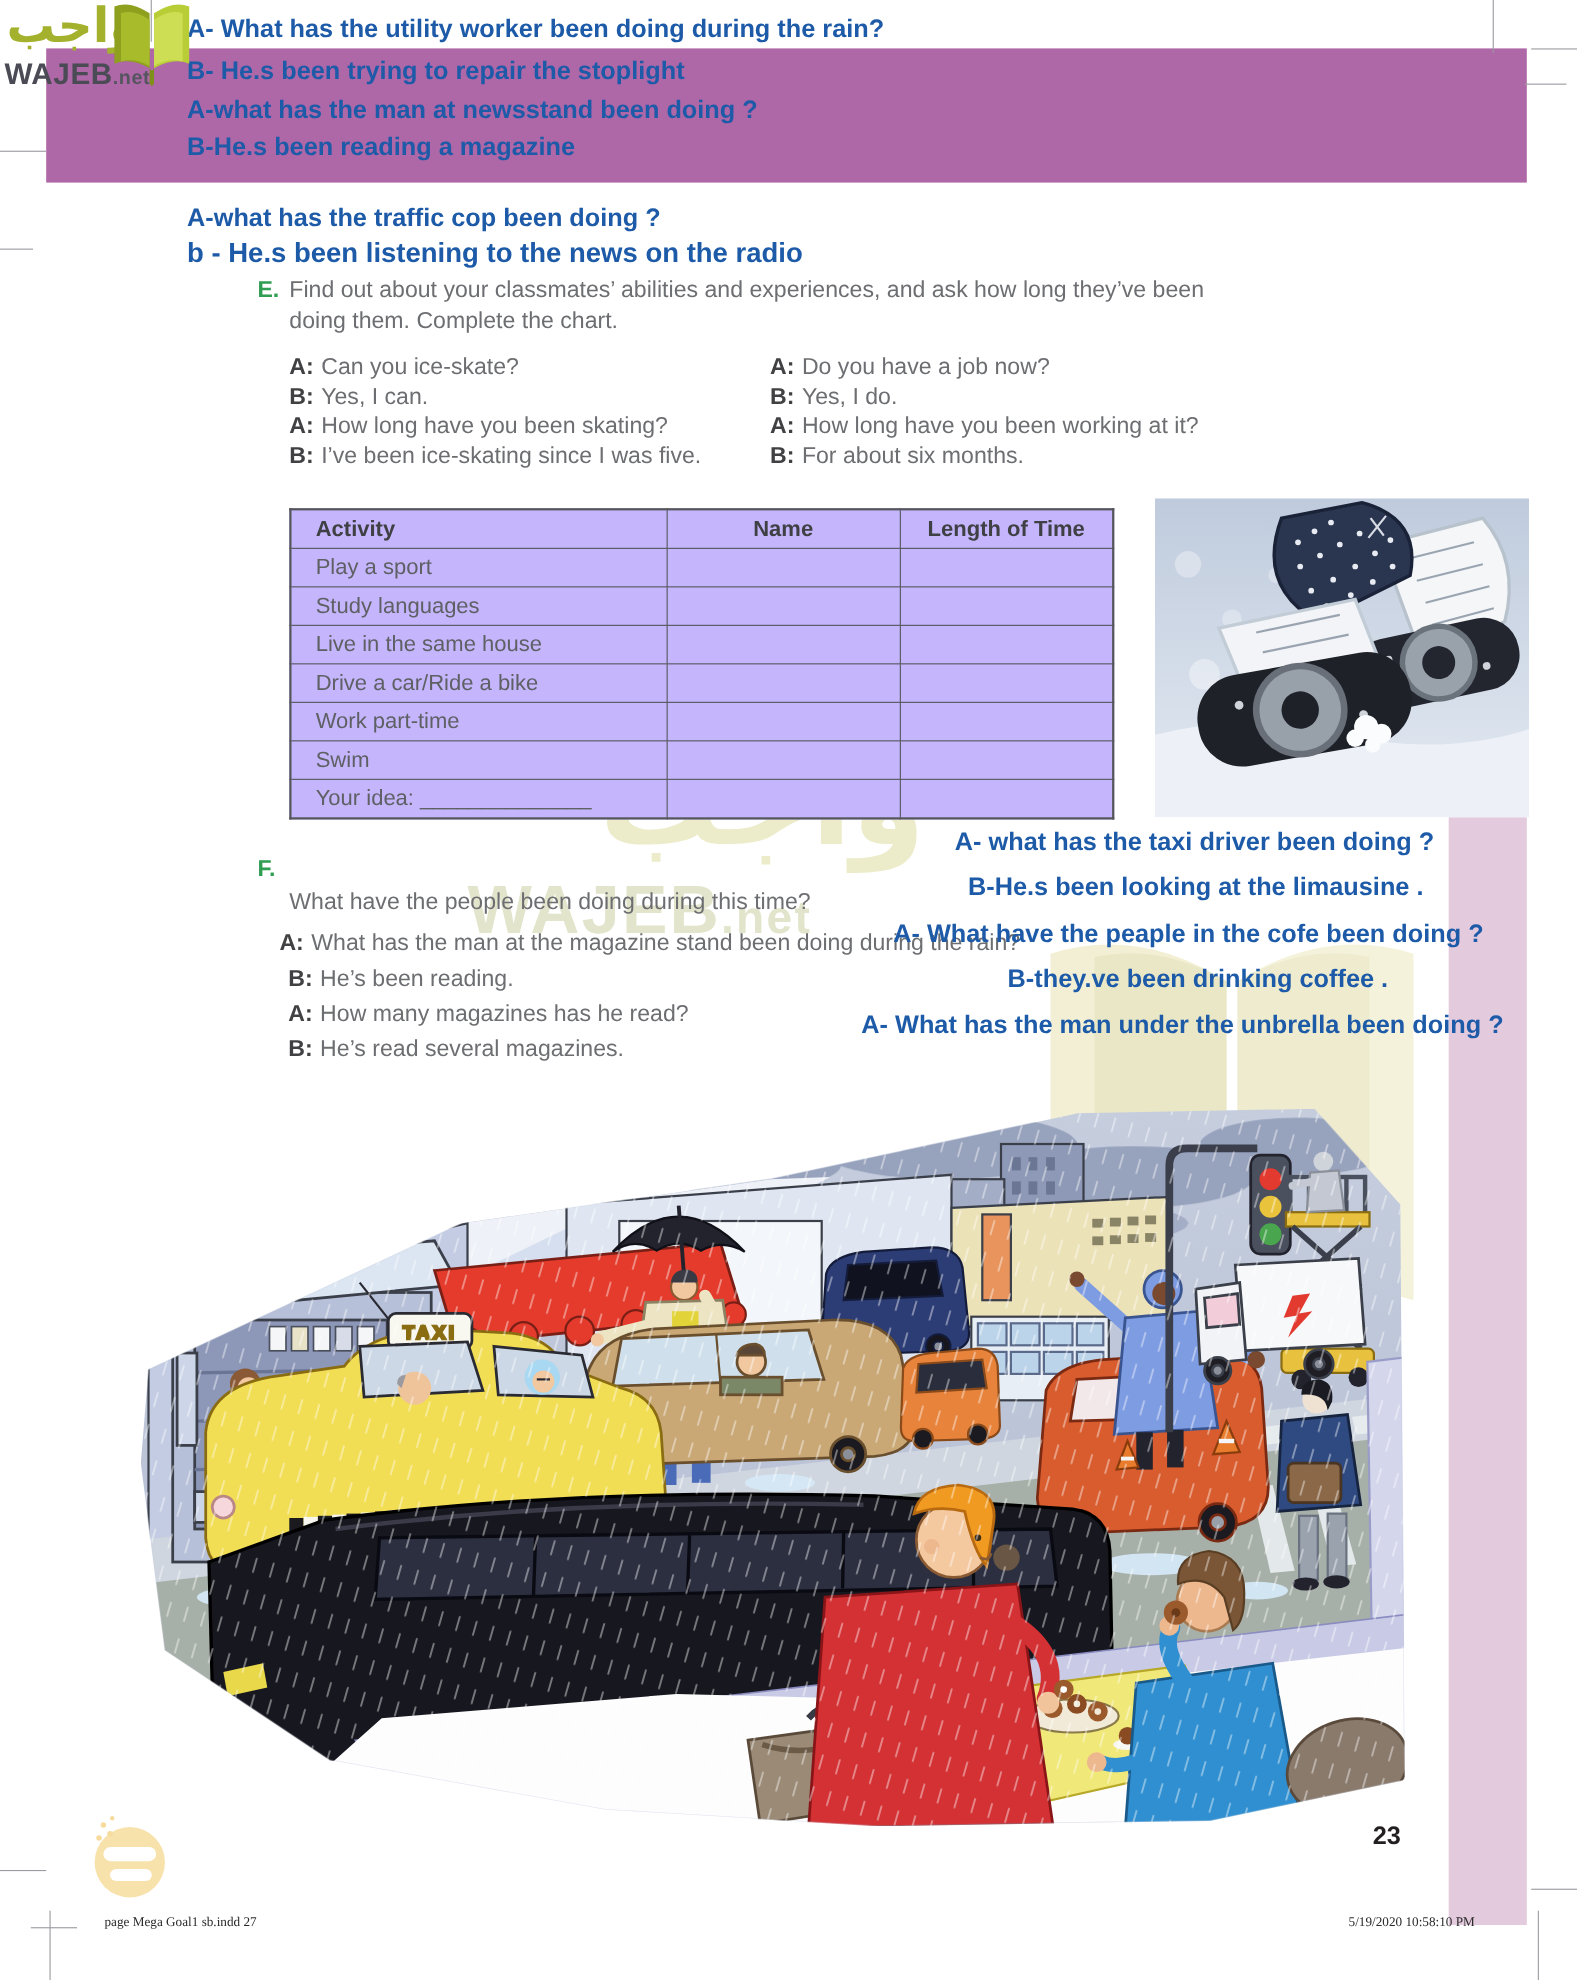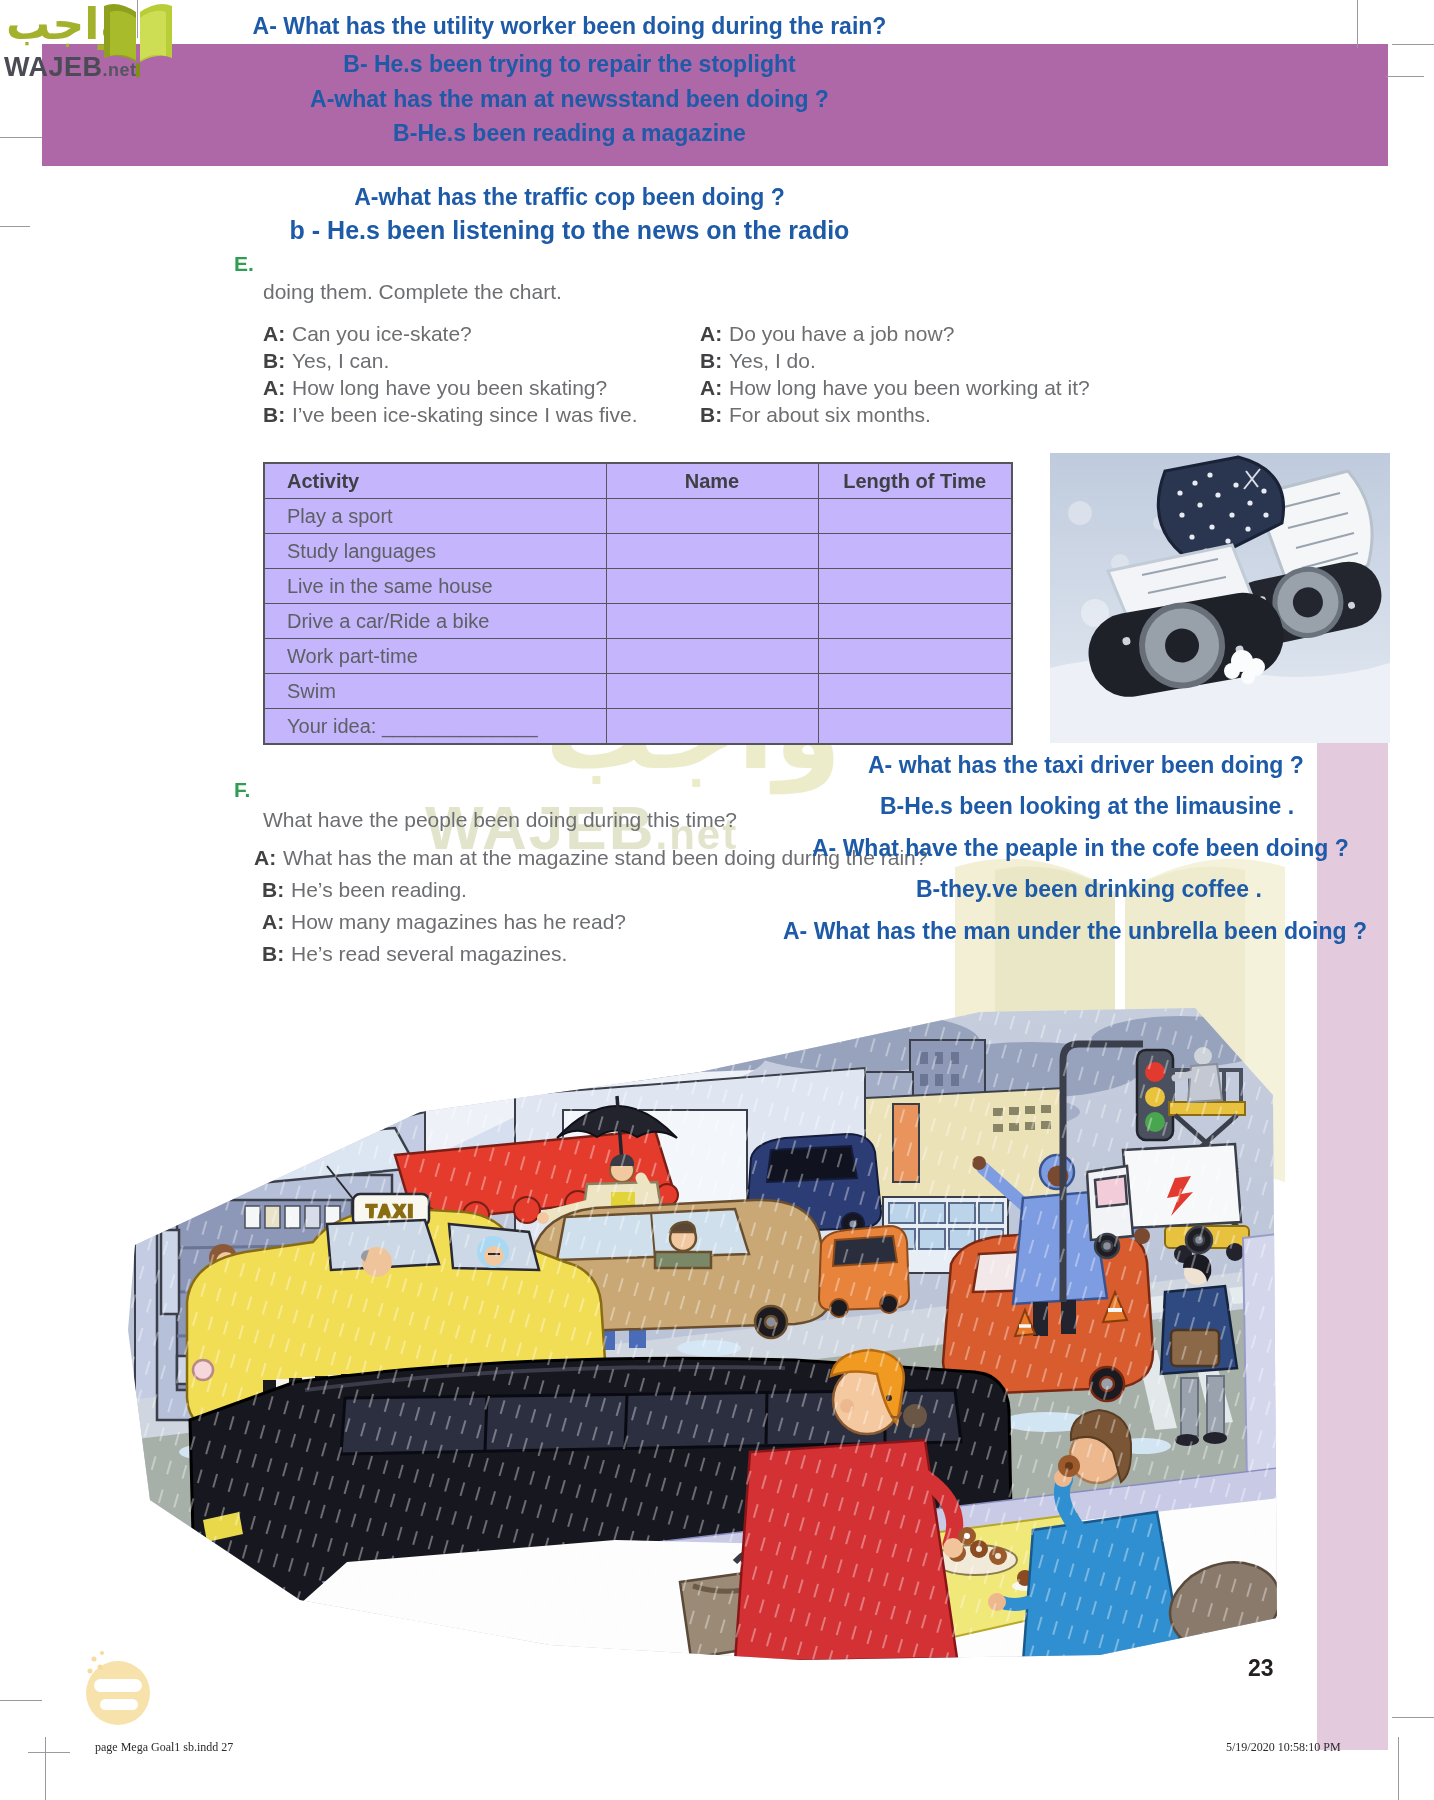--- a/index.html
+++ b/index.html
@@ -2,21 +2,21 @@
 <html><head>
 <meta charset="utf-8">
 <style>
   html,body{margin:0;padding:0;background:#fff;}
   #page{position:relative;width:1434px;height:1800px;background:#ffffff;overflow:hidden;
         font-family:"Liberation Sans",sans-serif;}
   .abs{position:absolute;}
   
   .blue{position:absolute;font-weight:bold;color:#1d5aa8;font-size:23px;white-space:nowrap;
         font-family:"Liberation Sans",sans-serif;z-index:5;}
-  .top-line{left:152px;width:835px;text-align:center;}
+  .top-line{left:170px;width:835px;}
   
   #banner{left:42px;top:44px;width:1346px;height:122px;background:#ae67a7;z-index:1;}
   #pinkstrip{left:1317px;top:743px;width:71px;height:1007px;background:#e3cadd;z-index:1;}
   
   .body-t{position:absolute;color:#6d6e71;font-size:21px;z-index:2;}
   .sec-label{position:absolute;color:#2f9e53;font-weight:bold;font-size:21px;z-index:2;}
   .drow{position:absolute;z-index:2;font-size:21px;color:#6d6e71;white-space:nowrap;}
   .spk{display:inline-block;width:29px;font-weight:bold;color:#414042;}
   
   #etable{position:absolute;left:263px;top:462px;border-collapse:collapse;z-index:2;
@@ -79,20 +79,21 @@
   <div class="blue top-line" style="top:184px;">A-what has the traffic cop been doing ?</div>
   <div class="blue top-line" style="top:216px;font-size:25px;">b - He.s been listening to the news on the radio</div>
 
   <div class="blue" style="left:868px;top:752px;">A- what has the taxi driver been doing ?</div>
   <div class="blue" style="left:880px;top:793px;">B-He.s been looking at the limausine .</div>
   <div class="blue" style="left:812px;top:835px;">A- What have the peaple in the cofe been doing ?</div>
   <div class="blue" style="left:916px;top:876px;">B-they.ve been drinking coffee .</div>
   <div class="blue" style="left:783px;top:918px;">A- What has the man under the unbrella been  doing ?</div>
 
   <div class="sec-label" style="left:234px;top:252px;">E.</div>
+  <div class="body-t" style="left:263px;top:252px;">Find out about your classmates’ abilities and experiences, and ask how long they’ve been</div>
   <div class="body-t" style="left:263px;top:280px;">doing them. Complete the chart.</div>
 
   <div class="drow" style="left:263px;top:322px;"><span class="spk">A:</span><span>Can you ice-skate?</span></div>
   <div class="drow" style="left:263px;top:349px;"><span class="spk">B:</span><span>Yes, I can.</span></div>
   <div class="drow" style="left:263px;top:376px;"><span class="spk">A:</span><span>How long have you been skating?</span></div>
   <div class="drow" style="left:263px;top:403px;"><span class="spk">B:</span><span>I’ve been ice-skating since I was five.</span></div>
   <div class="drow" style="left:700px;top:322px;"><span class="spk">A:</span><span>Do you have a job now?</span></div>
   <div class="drow" style="left:700px;top:349px;"><span class="spk">B:</span><span>Yes, I do.</span></div>
   <div class="drow" style="left:700px;top:376px;"><span class="spk">A:</span><span>How long have you been working at it?</span></div>
   <div class="drow" style="left:700px;top:403px;"><span class="spk">B:</span><span>For about six months.</span></div>

